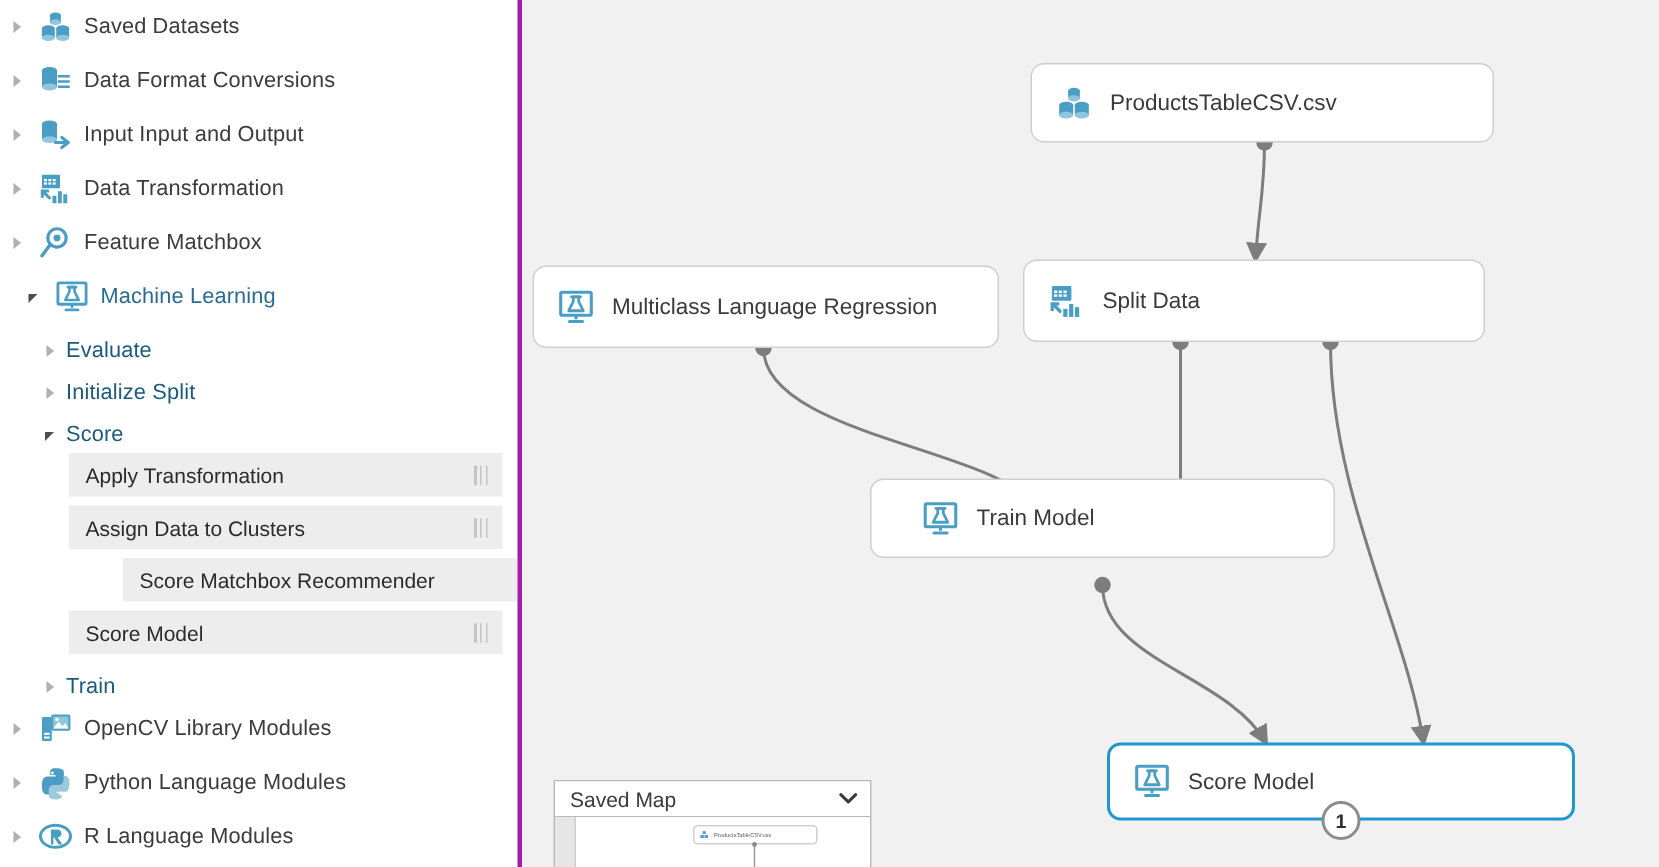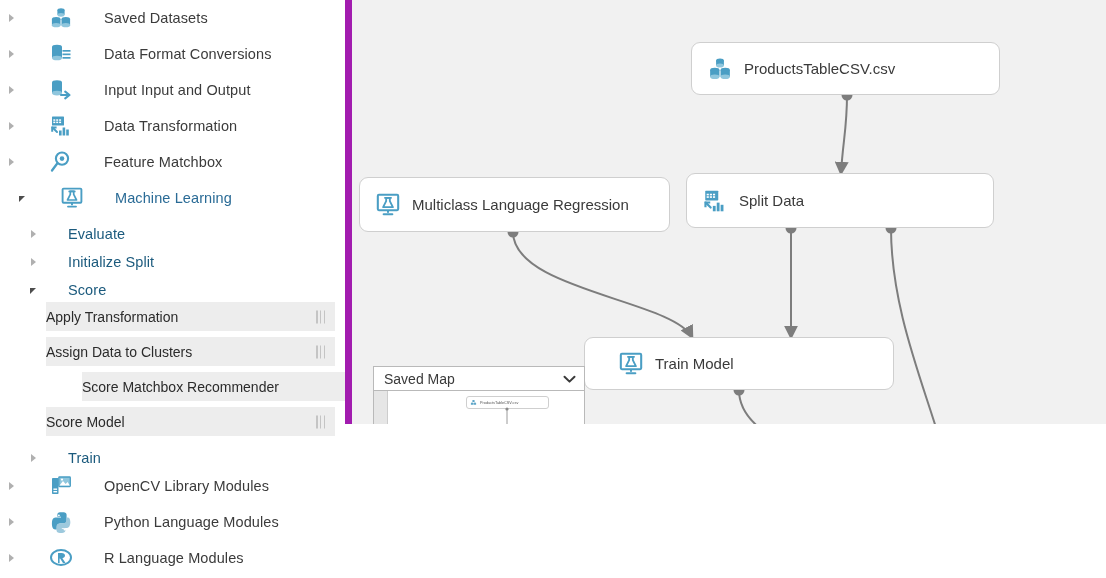--- a/index.html
+++ b/index.html
@@ -20,21 +20,20 @@
     flex: 0 0 345px;
   }
   .tree-row {
     position: absolute;
     left: 0;
     display: flex;
     align-items: center;
     height: 36px;
     width: 401px;
     cursor: default;
-    gap: 24px;
   }
   .twisty {
     width: 22px; height: 36px;
     display: flex; align-items: center; justify-content: center;
     flex: 0 0 22px;
   }
   .twisty .tri-right {
     width: 0; height: 0;
     border-left: 5px solid #b0b0b0;
     border-top: 4px solid transparent;
@@ -70,38 +69,39 @@
     height: 31px;
     background: #ededed;
     border-bottom: 2px solid #ffffff;
     display: flex;
     align-items: center;
     cursor: pointer;
   }
   .module-label {
     font-size: 14px;
     color: #2b2b2b;
+    padding-left: 11px;
     white-space: nowrap;
   }
   .grip {
     position: absolute;
     right: 10px; top: 50%;
     transform: translateY(-50%);
     width: 9px; height: 13px;
     display: flex; justify-content: space-between;
   }
   .grip i { display:block; width: 1.5px; height: 13px; background: #c4c4c4; }
 
   
   #canvas {
     position: relative;
     flex: 1 1 auto;
-    height: 424px;
+    height: 578px;
     background: #f1f1f1;
-    border-left: 7px solid #a21caf;
+    border-left: 3px solid #a21caf;
     overflow: hidden;
   }
   #edges { position: absolute; left: 0; top: 0; width: 761px; height: 578px; }
 
   .node {
     position: absolute;
     background: #ffffff;
     border: 1px solid #cfcfcf;
     border-radius: 9px;
     display: flex;
@@ -439,21 +439,21 @@
               </g>
               <path d="M3.5 13.5 L8 18" stroke="#4a9ec4" stroke-width="2" fill="none" stroke-linecap="round"></path>
               <path d="M3.2 17.8 L3.2 13.4 L7.6 13.4" stroke="#4a9ec4" stroke-width="2" fill="none"></path>
               <rect x="10" y="16.5" width="2.6" height="5" fill="#4a9ec4"></rect>
               <rect x="13.6" y="13.5" width="2.6" height="8" fill="#4a9ec4"></rect>
               <rect x="17.2" y="15.5" width="2.6" height="6" fill="#4a9ec4"></rect>
             </svg>
           </div>
           <span class="node-title">Split Data</span>
         </div>
-        <div class="node" style="left: 232px; top: 337px; width: 310px; height: 53px; padding-left: 32px;">
+        <div class="node" style="left: 232px; top: 319px; width: 310px; height: 53px; padding-left: 32px;">
           <div class="node-icon">
             <svg width="26" height="26" viewBox="0 0 24 24">
               <rect x="2.6" y="2.6" width="18.8" height="14.2" rx="1" fill="none" stroke="#4a9ec4" stroke-width="1.9"></rect>
               <path d="M10.3 5.4 L10.3 8.4 L7.5 14 L16.5 14 L13.7 8.4 L13.7 5.4 Z" fill="none" stroke="#4a9ec4" stroke-width="1.7" stroke-linejoin="round"></path>
               <path d="M9.2 5.4 L14.8 5.4" stroke="#4a9ec4" stroke-width="1.7" stroke-linecap="round"></path>
               <path d="M12 16.8 L12 19.2" stroke="#4a9ec4" stroke-width="1.9"></path>
               <path d="M8 20.6 L16 20.6" stroke="#4a9ec4" stroke-width="1.9" stroke-linecap="round"></path>
             </svg>
           </div>
           <span class="node-title">Train Model</span>

